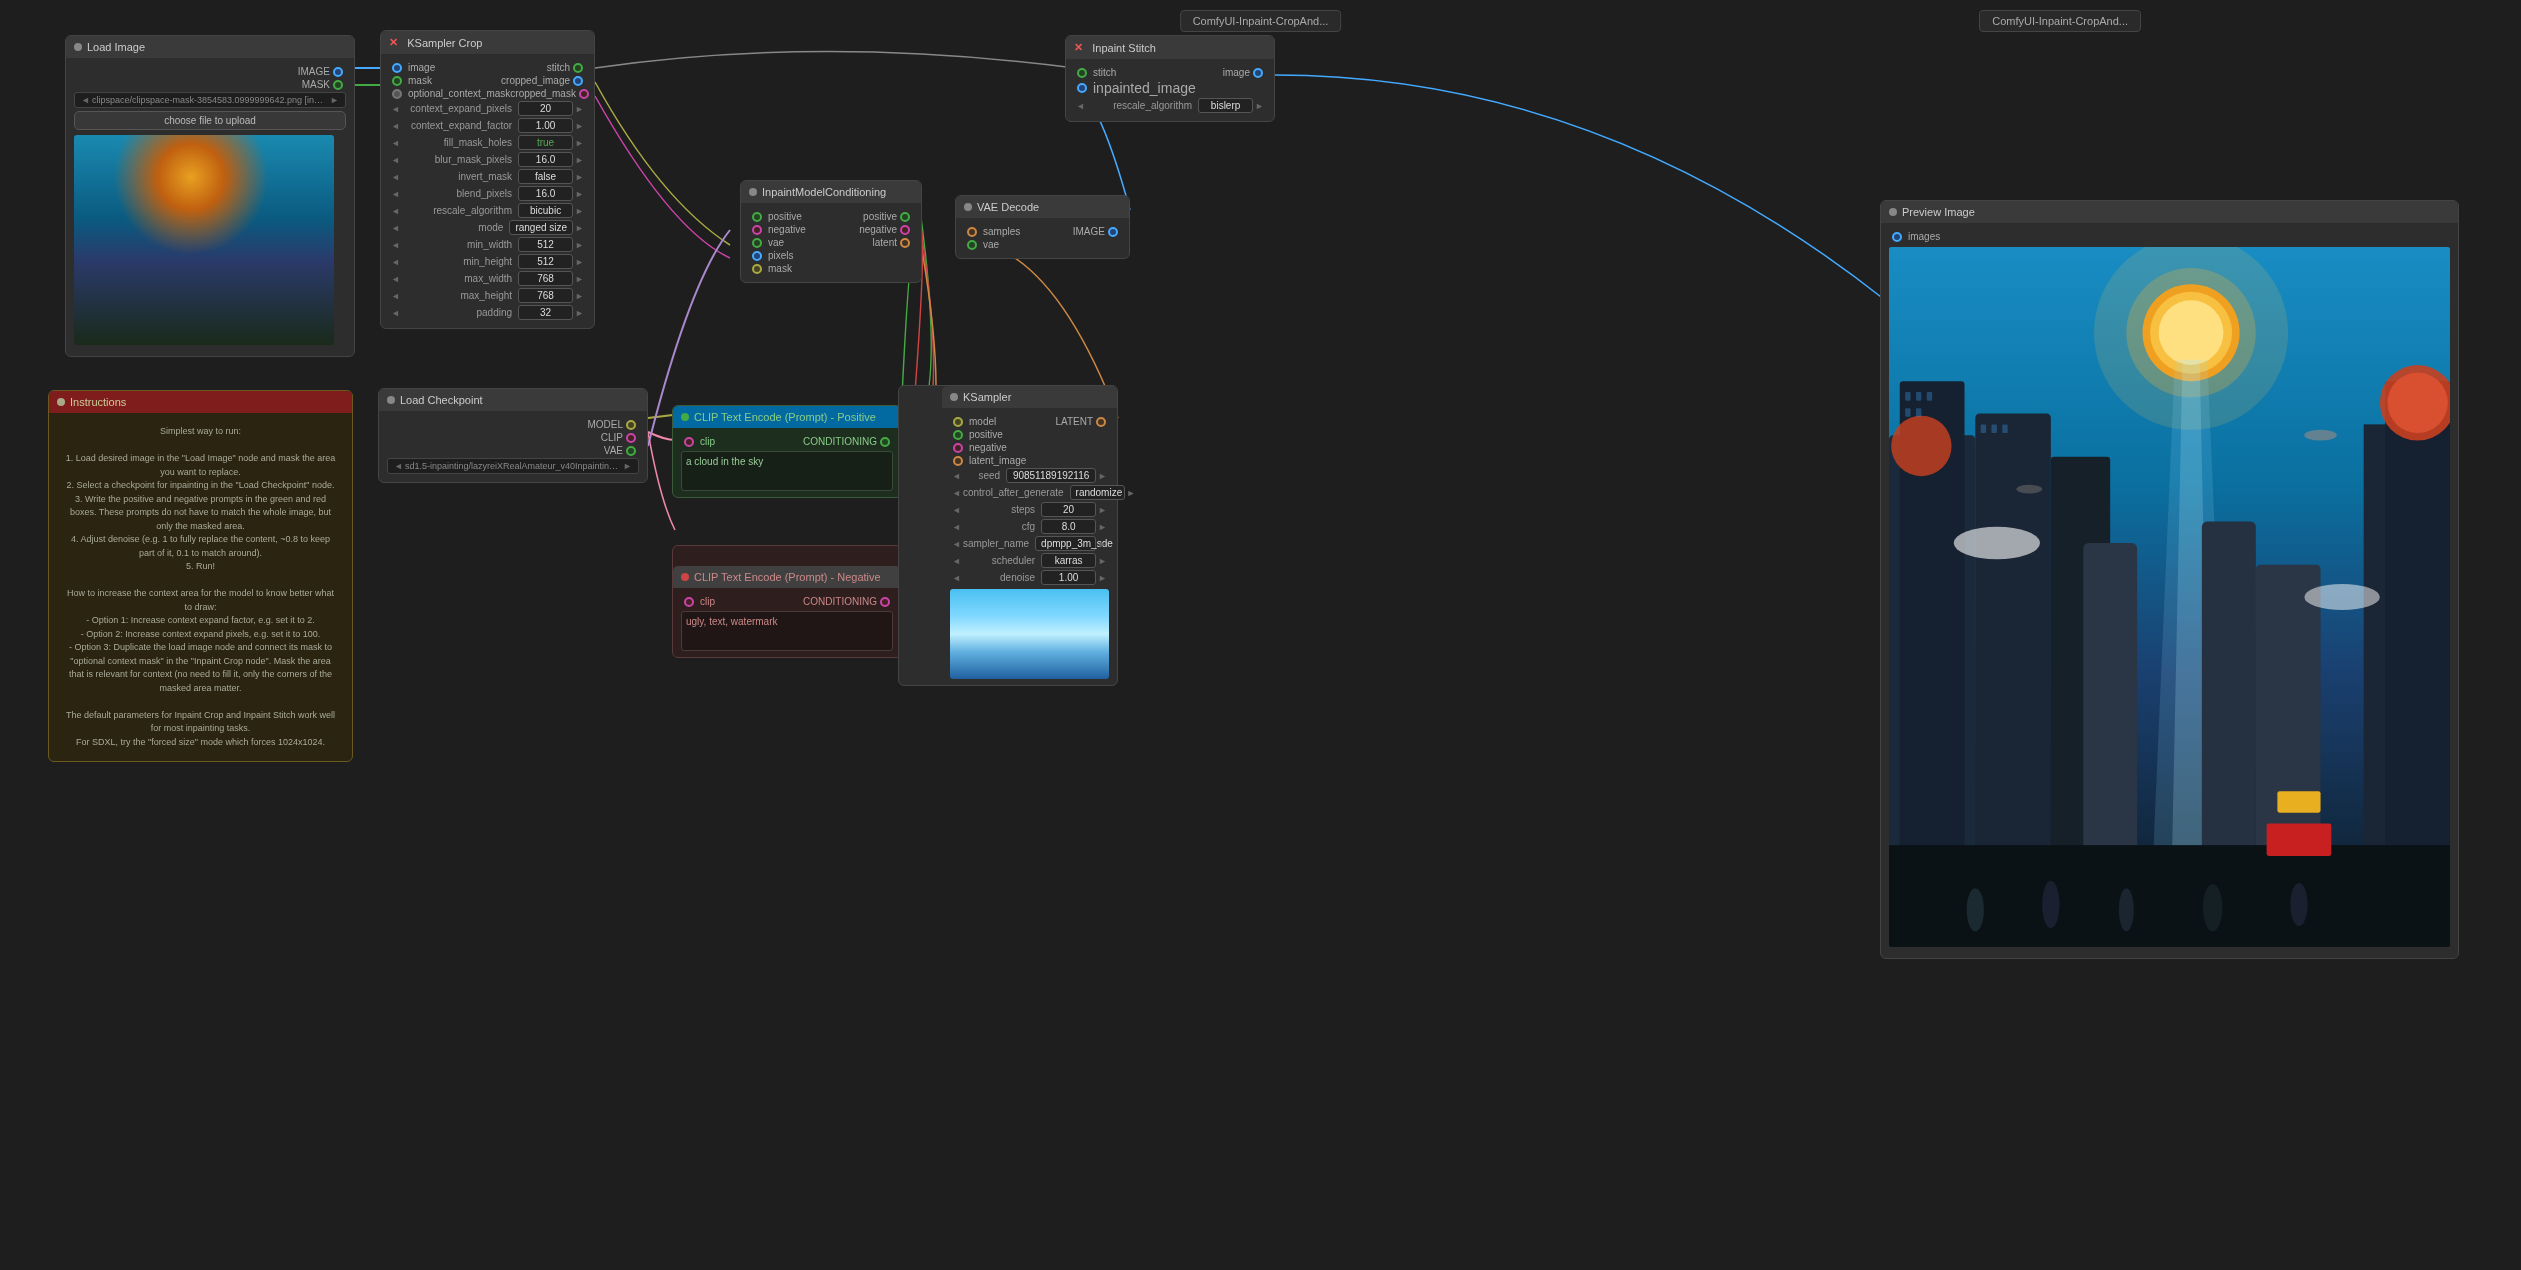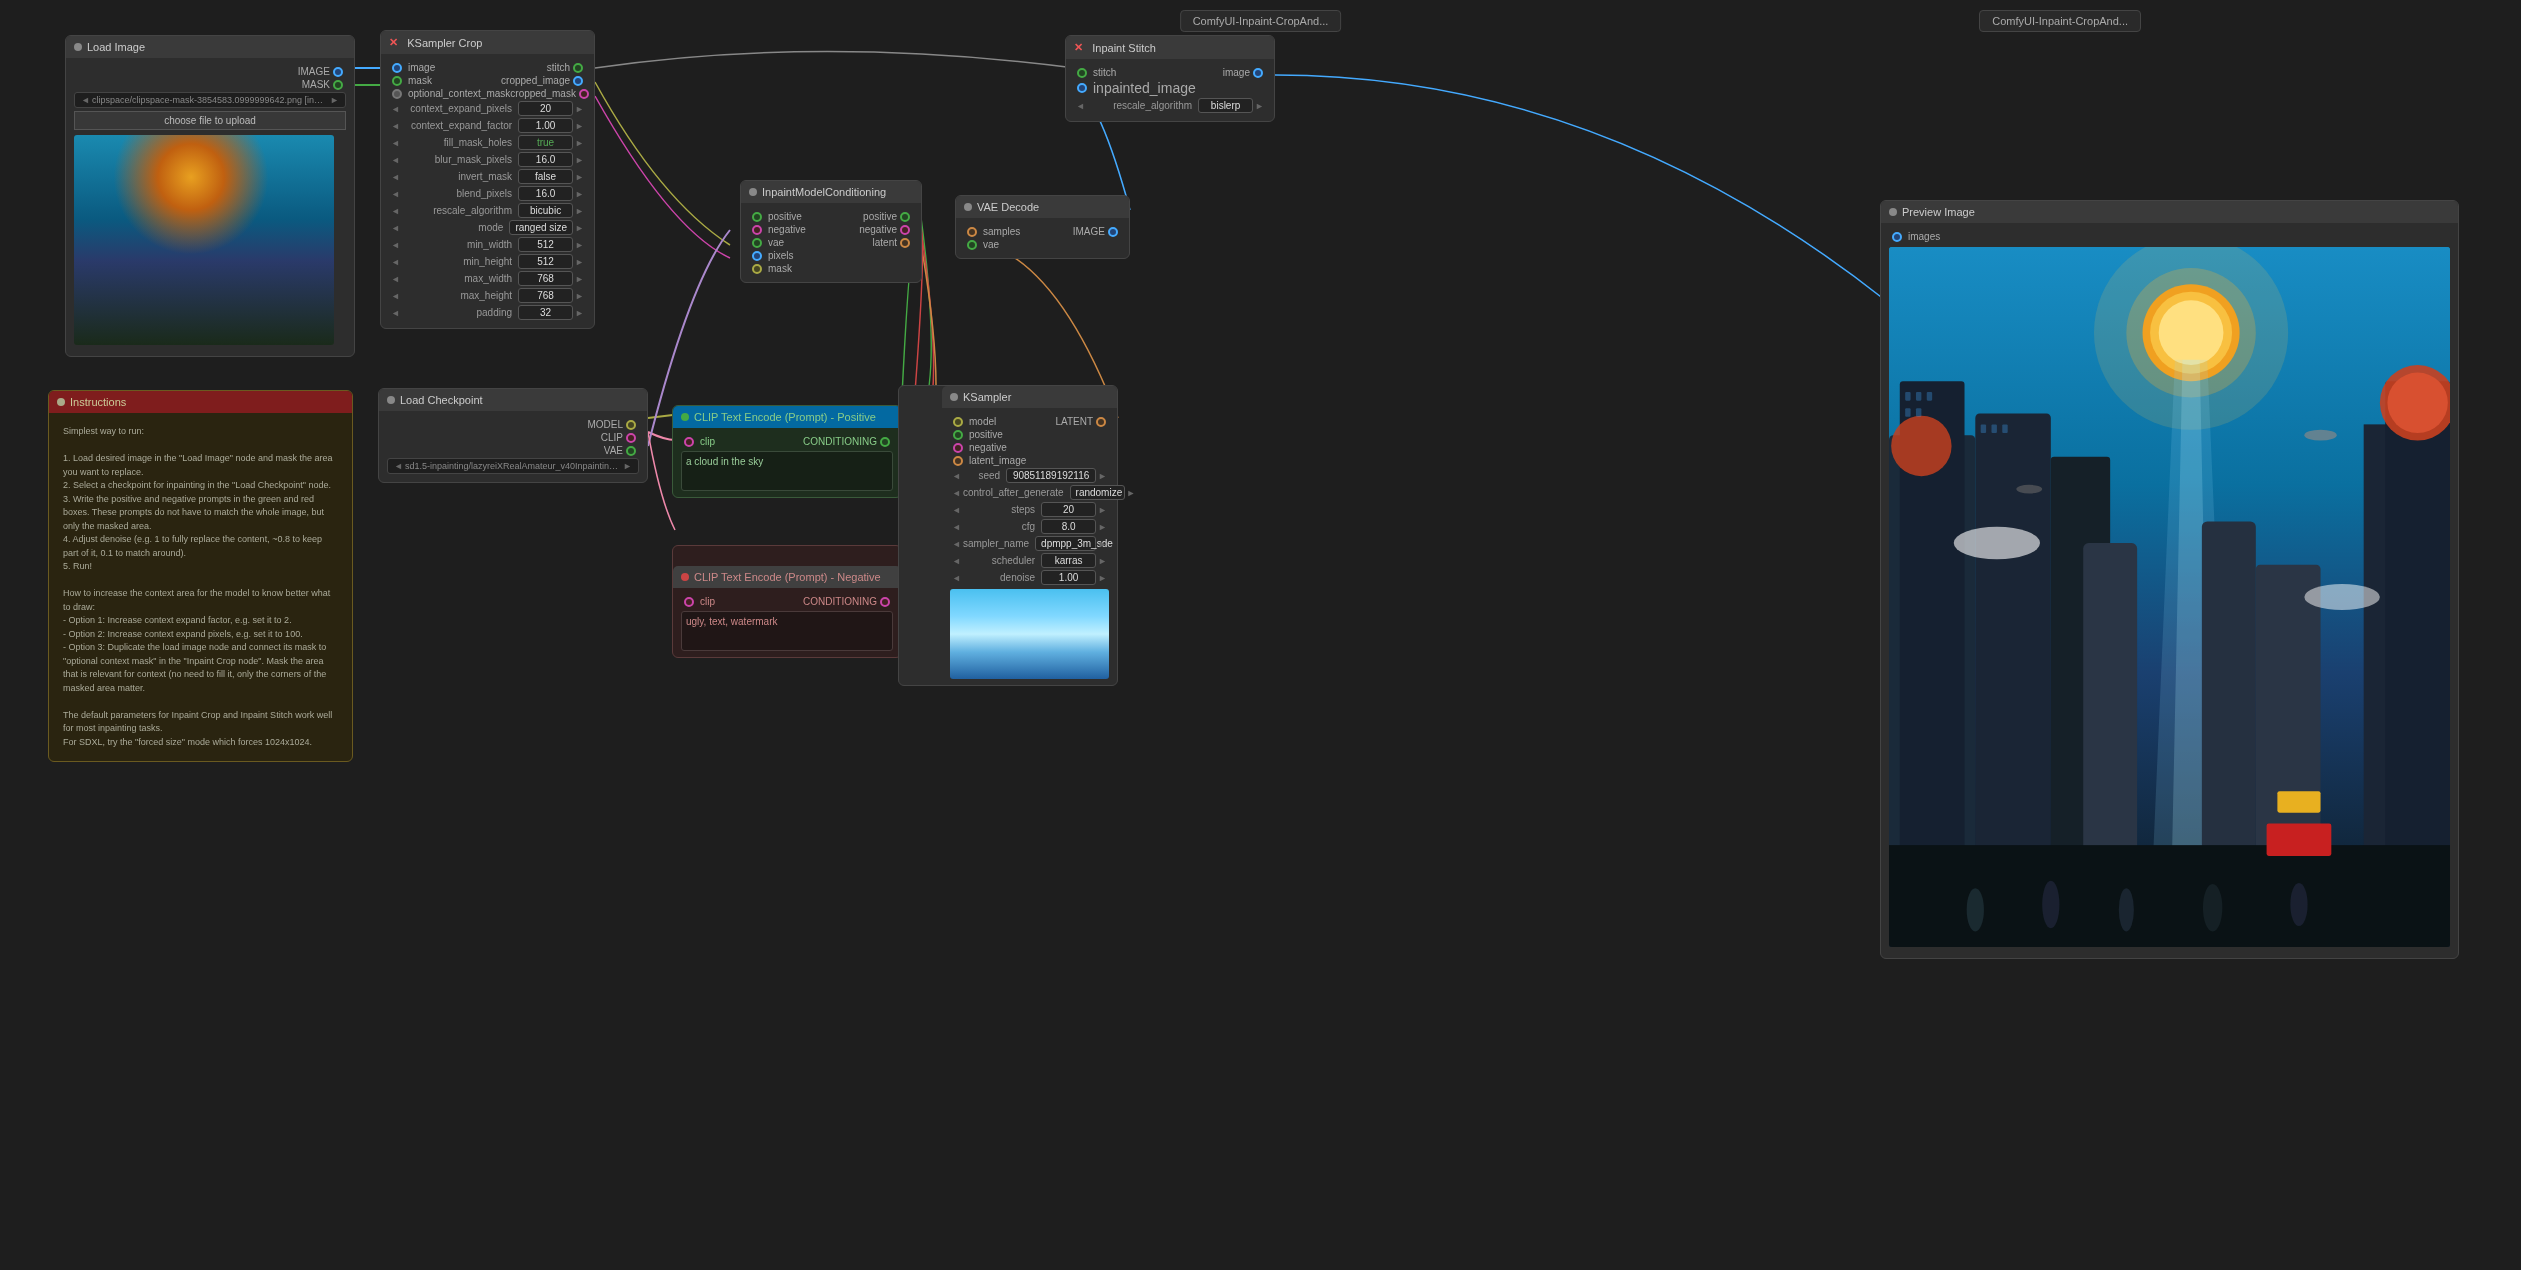--- a/index.html
+++ b/index.html
@@ -167,21 +167,21 @@
         radial-gradient(circle at 45% 20%, #ffe080 0%, transparent 10%),
         linear-gradient(180deg, #1a8ab0 0%, #0a5a80 40%, #2a3a6a 60%, #1a2a1a 100%);
       display: flex;
       align-items: center;
       justify-content: center;
     }
 
     .choose-file-btn {
       background: #383838;
       border: 1px solid #555;
-      border-radius: 0;
+      border-radius: 5px;
       padding: 3px 8px;
       color: #bbb;
       font-size: 10px;
       cursor: pointer;
       text-align: center;
       margin: 3px 0;
     }
 
     .file-path-row {
       display: flex;
@@ -212,20 +212,21 @@
     .node-instructions .node-header {
       background: #7f1d1d;
       color: #cc9;
     }
 
     .instructions-text {
       font-size: 9px;
       color: #aa9;
       line-height: 1.5;
       padding: 6px;
+      text-align: center;
     }
 
     
     .node-load-checkpoint {
       left: 378px; top: 388px;
       width: 270px;
     }
 
     
     .node-inpaint-model {

